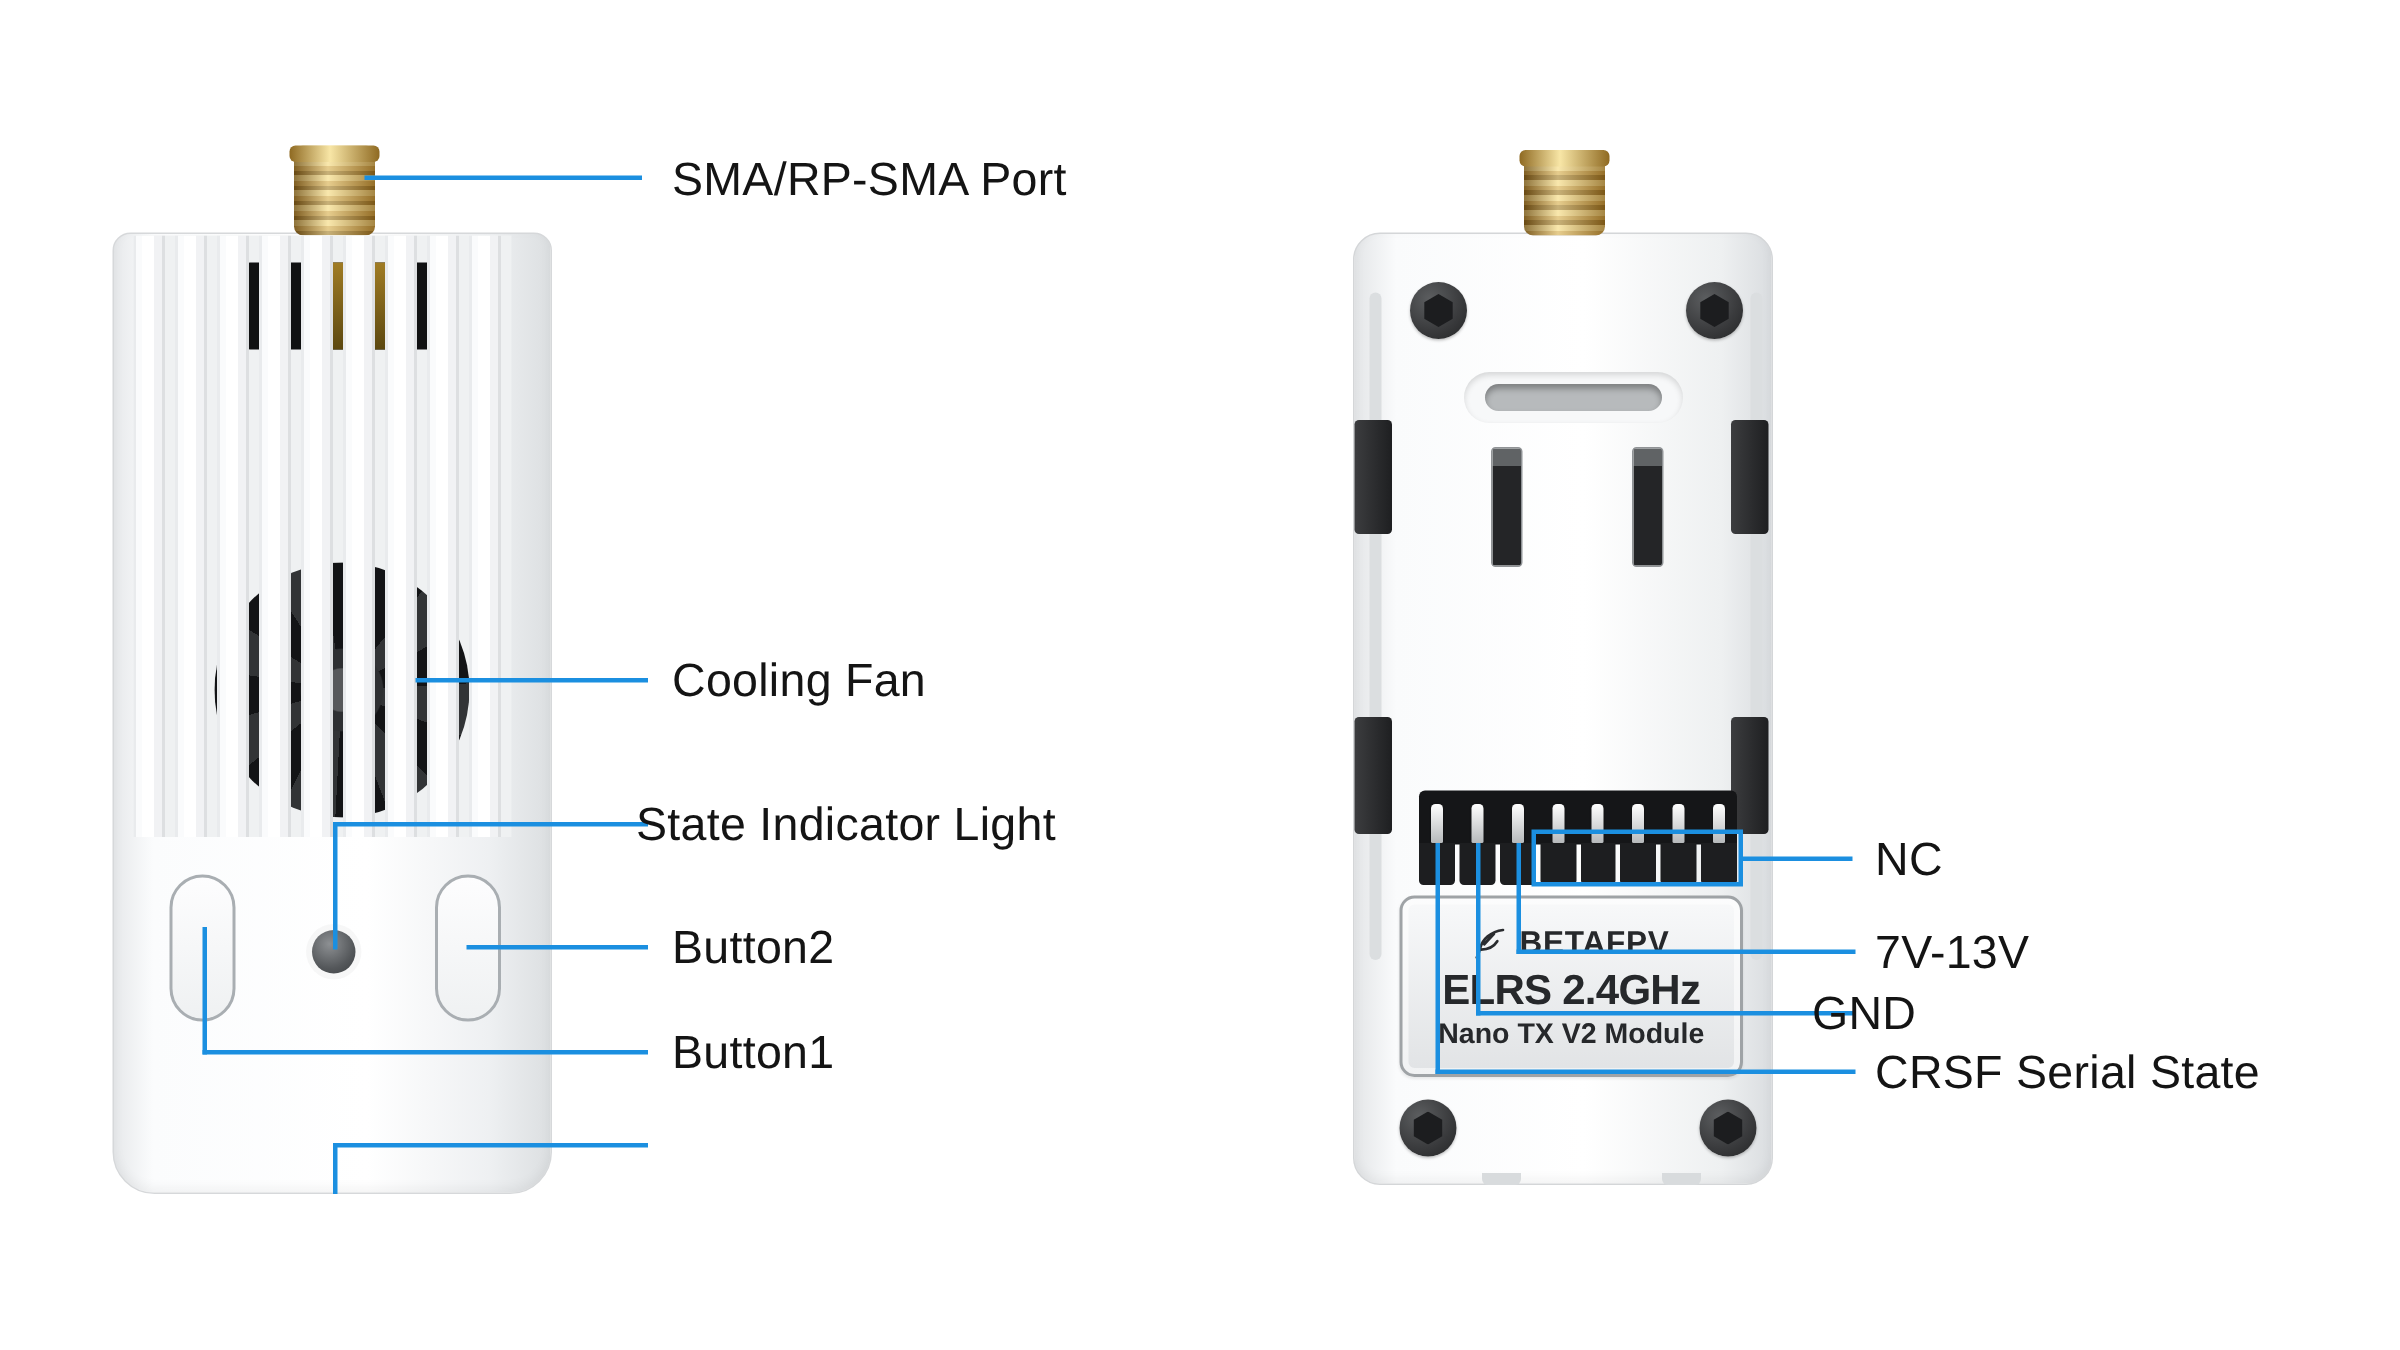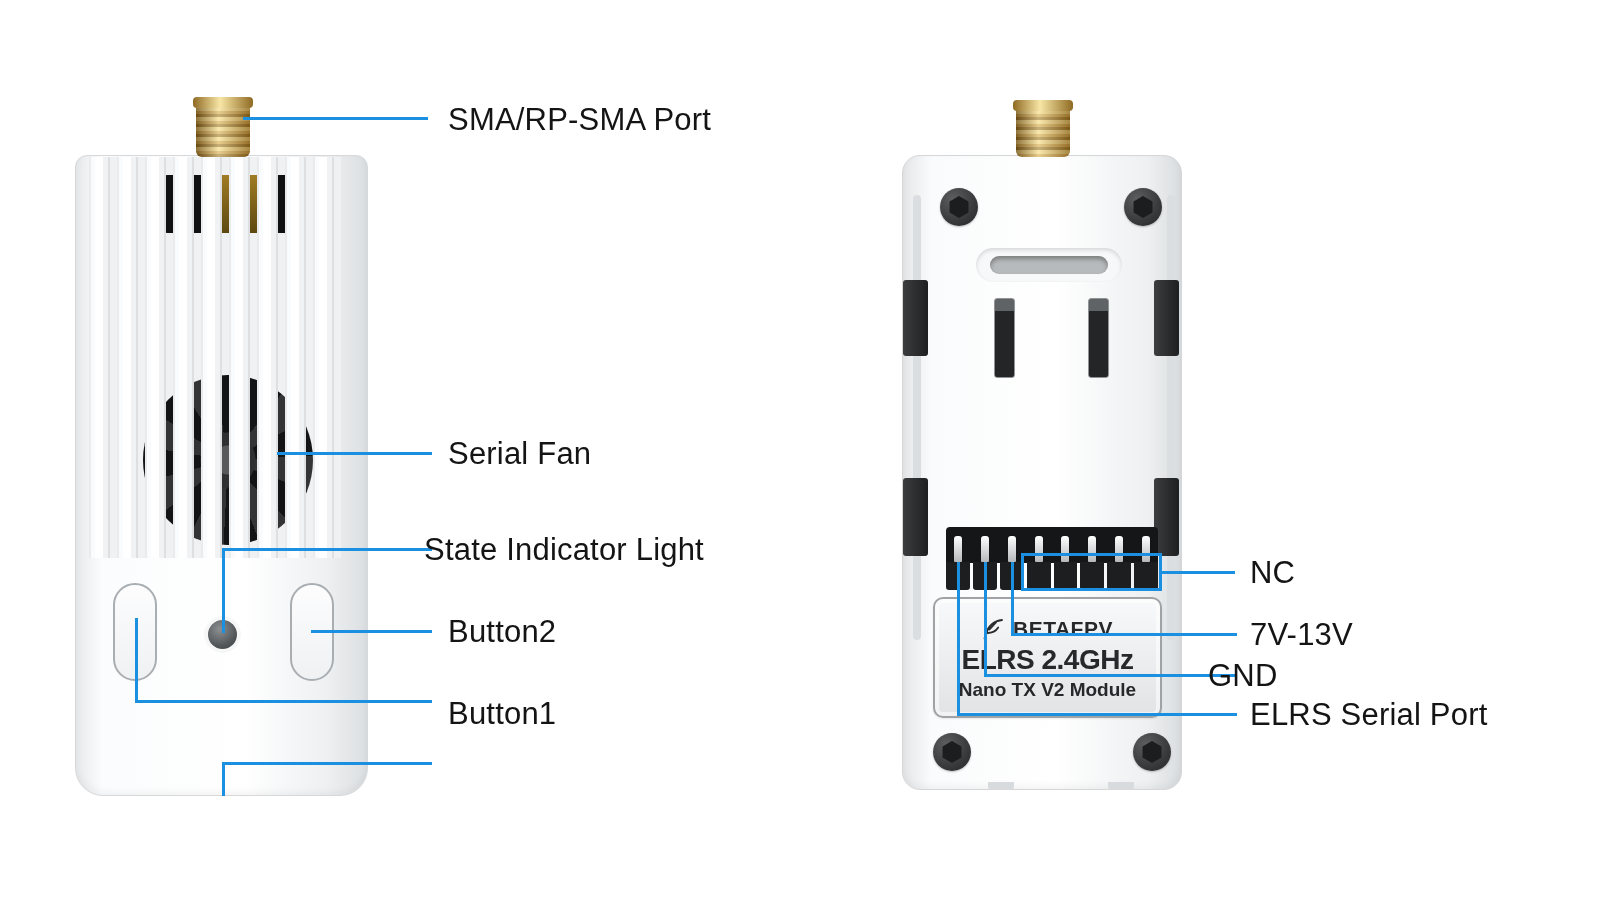--- a/index.html
+++ b/index.html
@@ -113,21 +113,21 @@
   #lead-gnd-v   { left:984px;  top:562px; height:115px; }
   #lead-gnd-h   { left:984px;  top:674px; width:253px; }
   #lead-crsf-v  { left:957px;  top:562px; height:154px; }
   #lead-crsf-h  { left:957px;  top:713px; width:280px; }
 
   
   #lbl-sma   { left:448px;  top:104px; }
   #lbl-fan   { left:448px;  top:438px; }
   #lbl-state { left:424px;  top:534px; }
   #lbl-btn2  { left:448px;  top:616px; }
-  #lbl-btn1  { left:448px;  top:686px;margin-top:12px; }
+  #lbl-btn1  { left:448px;  top:686px; }
   #lbl-usb   { left:448px;  top:748px; }
   #lbl-nc    { left:1250px; top:557px; }
   #lbl-pwr   { left:1250px; top:619px; }
   #lbl-gnd   { left:1208px; top:660px; }
   #lbl-crsf  { left:1250px; top:699px; }
 </style>
 </head>
 <body>
 
 <div class="stage">
@@ -228,22 +228,22 @@
   <div class="lead-h" id="lead-usb-h"></div>
   <div class="lead-h" id="lead-nc-h"></div>
   <div class="lead-v" id="lead-pwr-v"></div>
   <div class="lead-h" id="lead-pwr-h"></div>
   <div class="lead-v" id="lead-gnd-v"></div>
   <div class="lead-h" id="lead-gnd-h"></div>
   <div class="lead-v" id="lead-crsf-v"></div>
   <div class="lead-h" id="lead-crsf-h"></div>
 
   <div class="lbl" id="lbl-sma">SMA/RP-SMA Port</div>
-  <div class="lbl" id="lbl-fan">Serial Fan</div>
+  <div class="lbl" id="lbl-fan">Cooling Fan</div>
   <div class="lbl" id="lbl-state">State Indicator Light</div>
   <div class="lbl" id="lbl-btn2">Button2</div>
   <div class="lbl" id="lbl-btn1">Button1</div>
   <div class="lbl" id="lbl-nc">NC</div>
   <div class="lbl" id="lbl-pwr">7V-13V</div>
   <div class="lbl" id="lbl-gnd">GND</div>
-  <div class="lbl" id="lbl-crsf">ELRS Serial Port</div>
+  <div class="lbl" id="lbl-crsf">CRSF Serial State</div>
 
 </div>
 
 </body></html>

